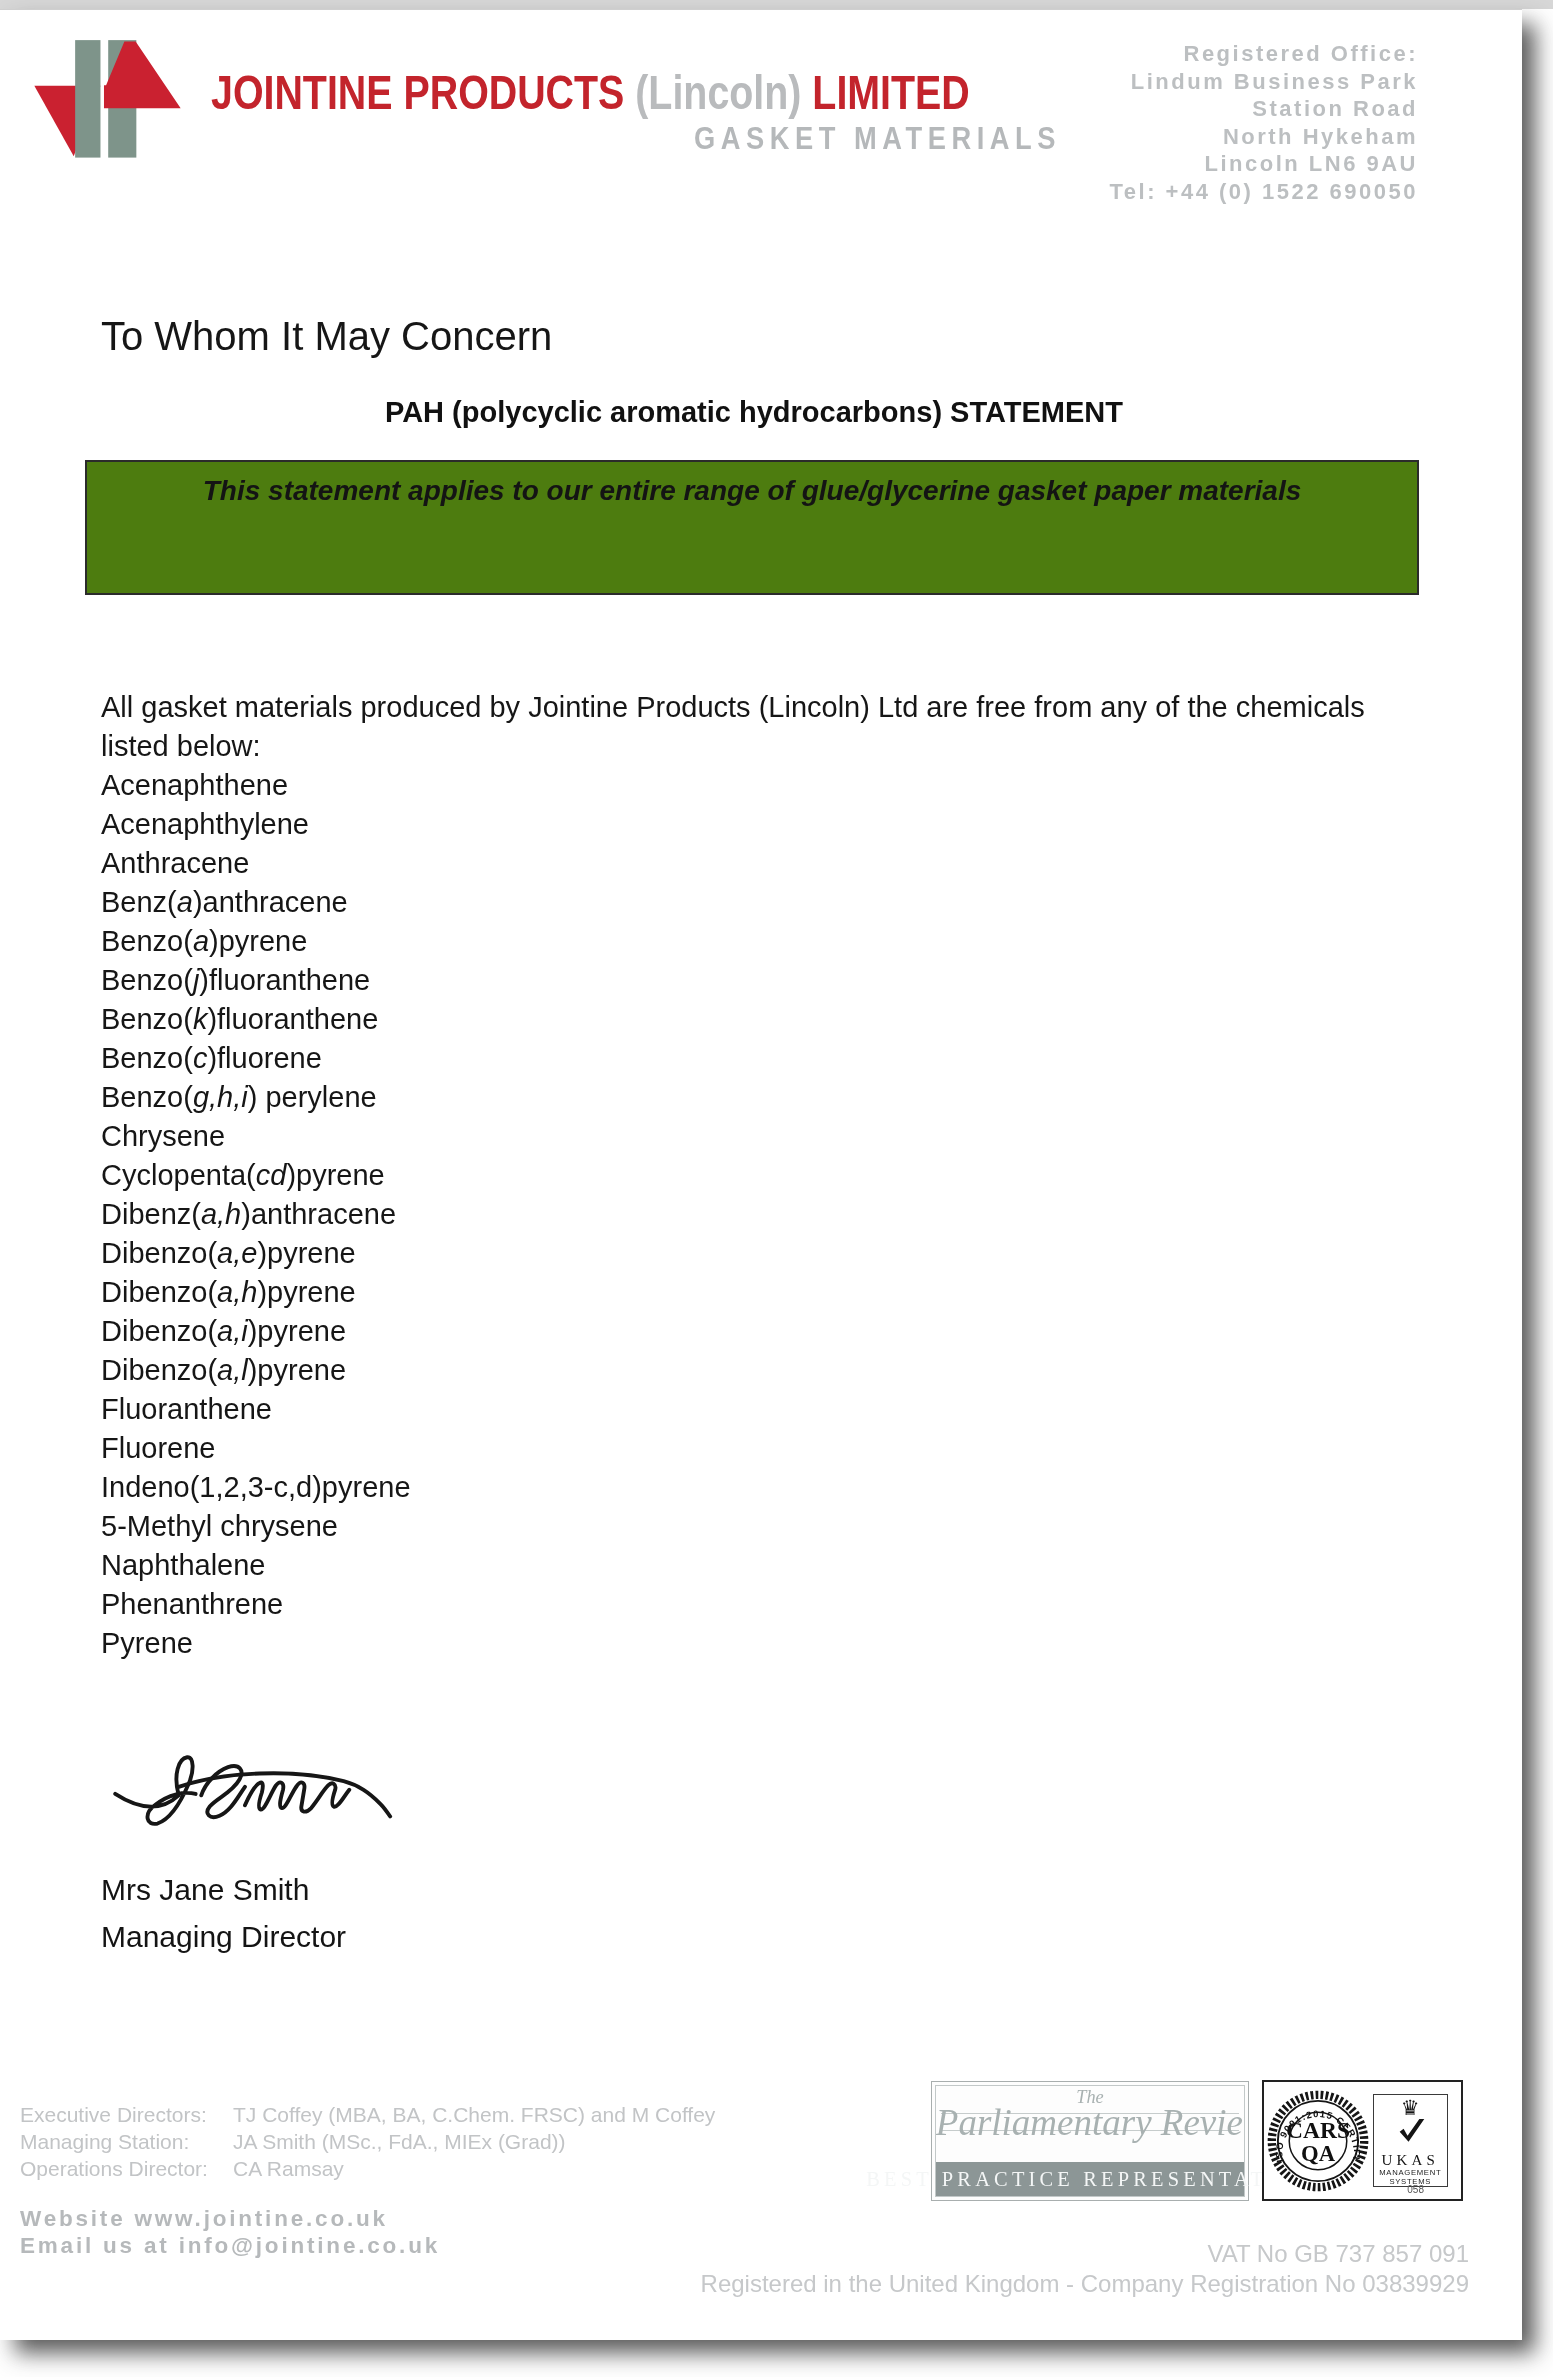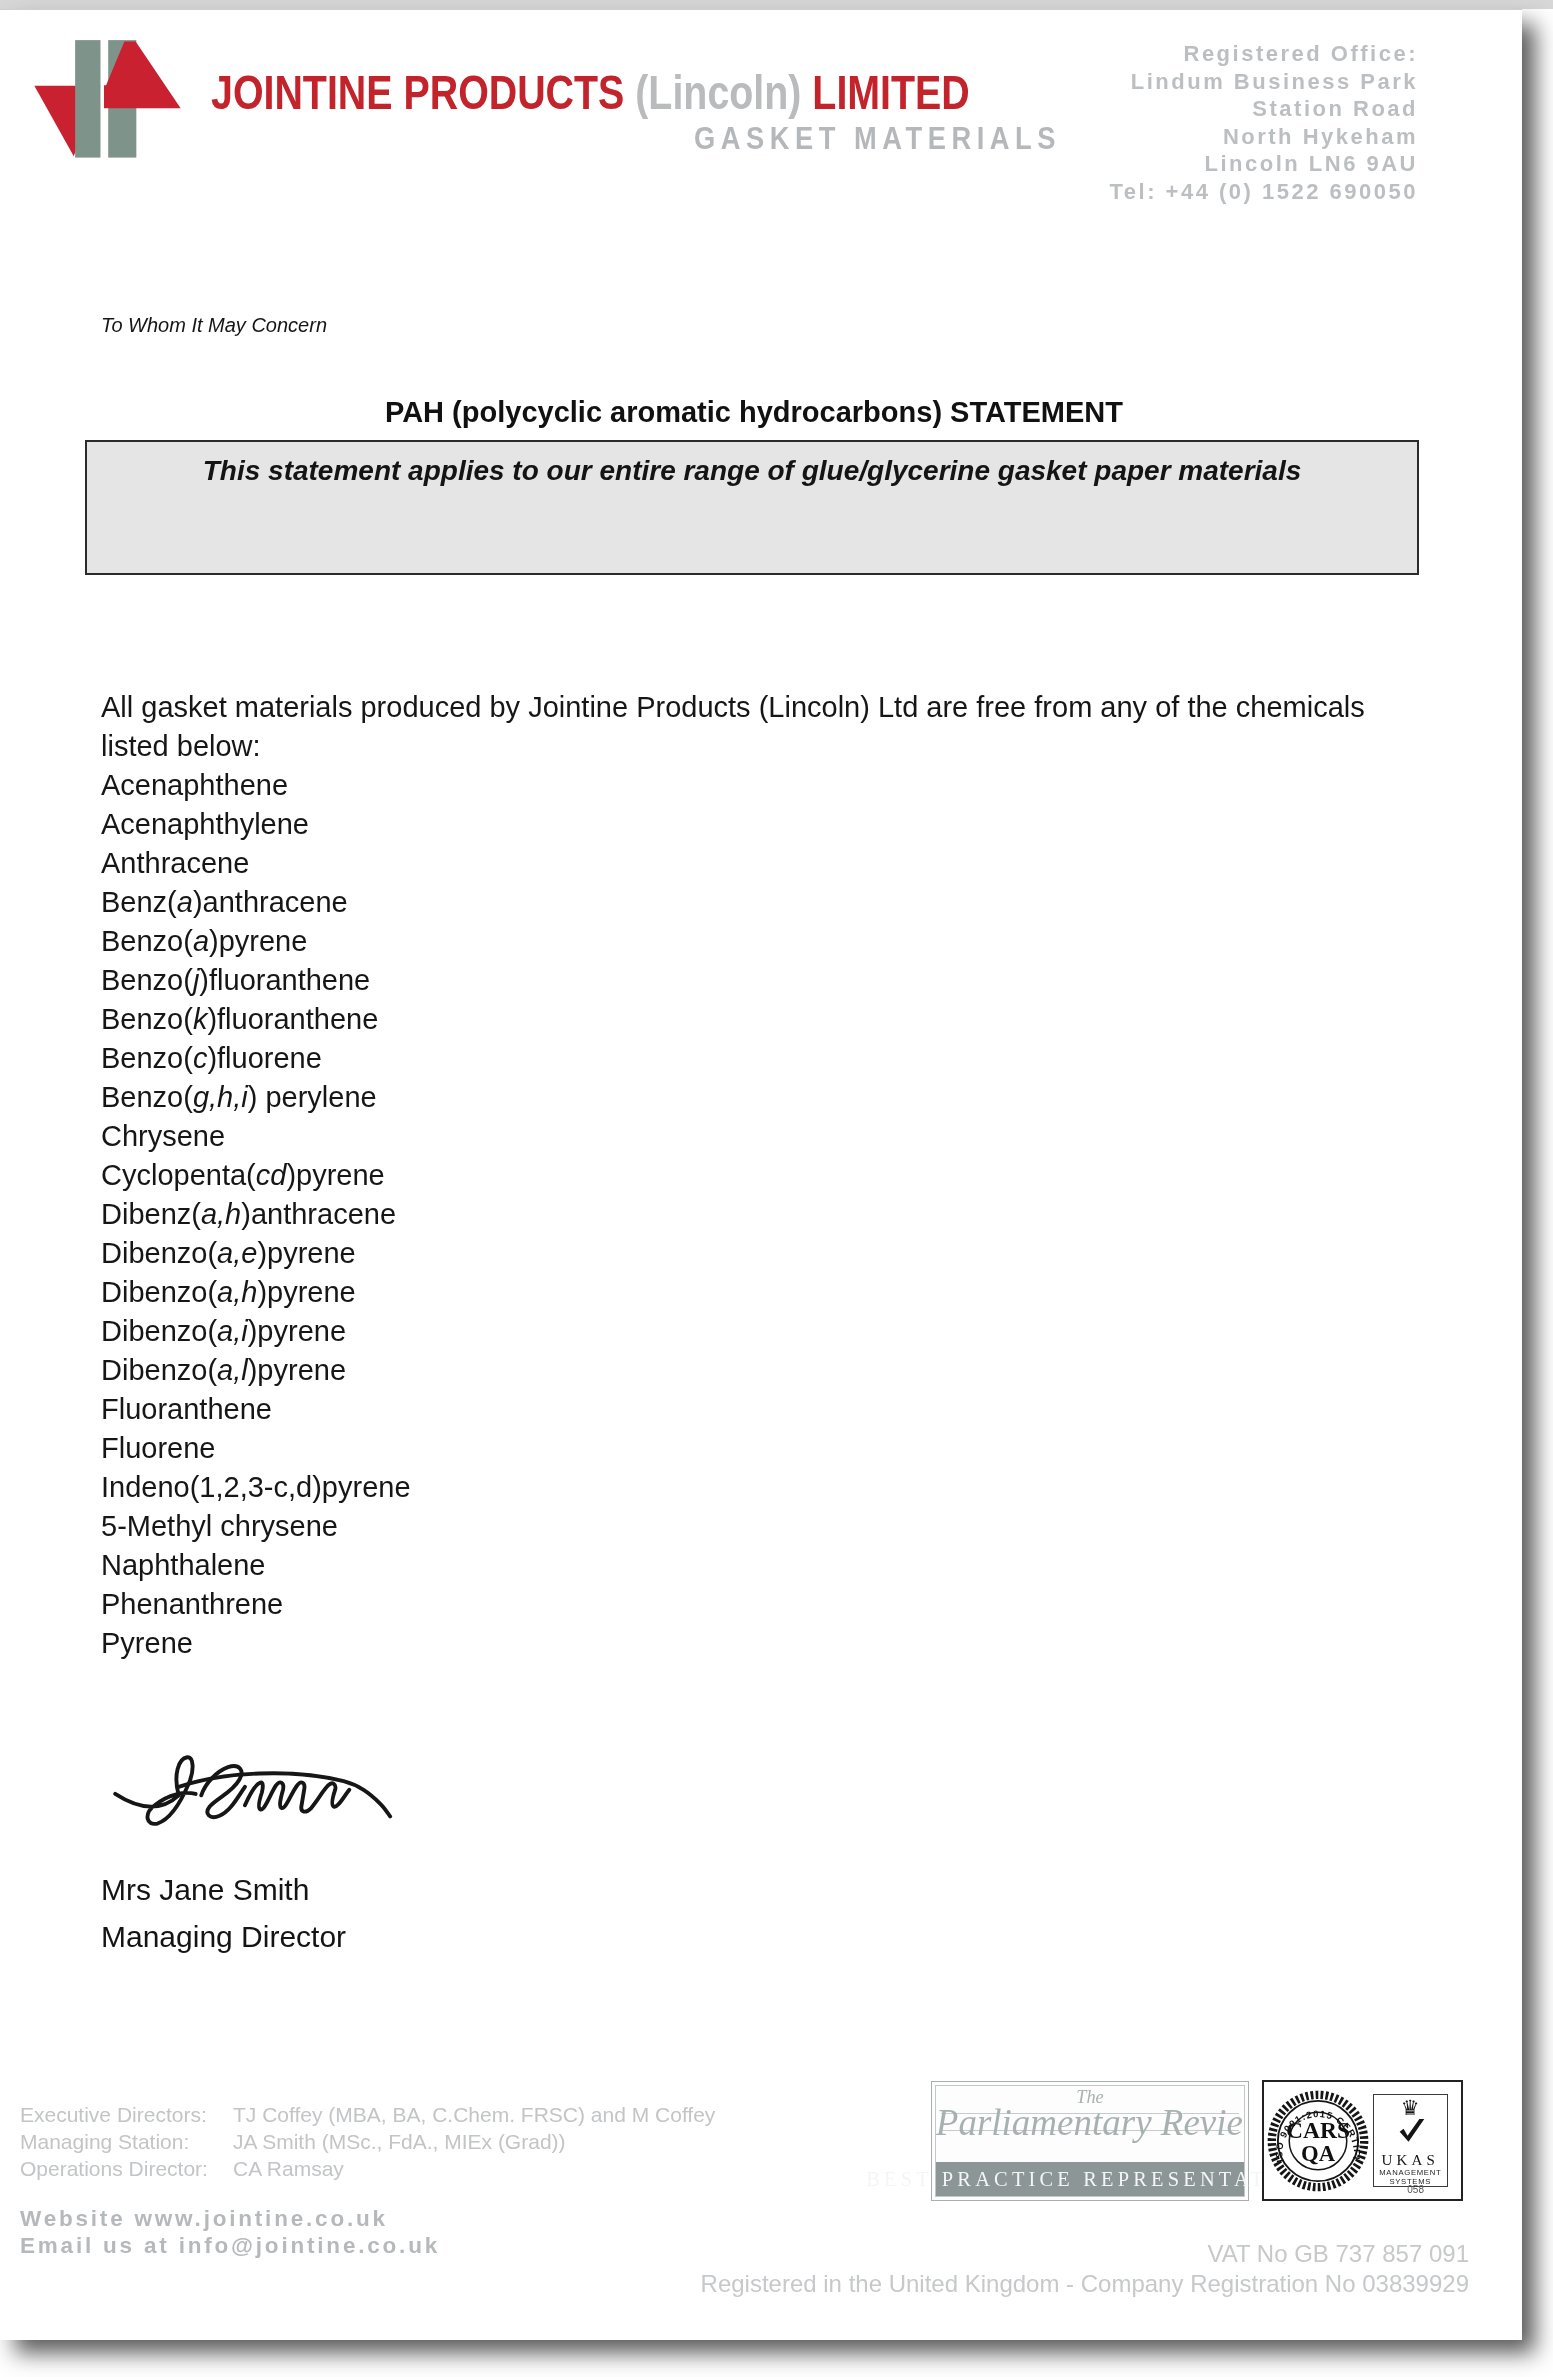--- a/index.html
+++ b/index.html
@@ -23,28 +23,28 @@
   .wm-gray{color:#b9bbbd;}
   .tagline{
     position:absolute;left:694px;top:111px;font-size:31px;font-weight:bold;color:#b5b8ba;
     letter-spacing:6.3px;white-space:nowrap;transform:scaleX(0.88);transform-origin:left top;
   }
   .address{
     position:absolute;right:104px;top:30px;text-align:right;font-weight:bold;
     font-size:22px;line-height:27.5px;letter-spacing:2.5px;color:#bcbfc1;white-space:nowrap;
   }
   
-  .salutation{position:absolute;left:101px;top:304px;font-size:20px;color:#161616;font-style:italic;}
+  .salutation{position:absolute;left:101px;top:304px;font-size:40px;color:#161616;}
   .letter-title{
     position:absolute;left:85px;top:386px;width:1338px;text-align:center;
     font-size:29px;font-weight:bold;color:#111;
   }
   .statement-box{
-    position:absolute;left:85px;top:430px;width:1330px;height:131px;
-    border:2.1px solid #2b2b2b;background:#e5e5e5;
+    position:absolute;left:85px;top:450px;width:1330px;height:131px;
+    border:2.1px solid #2b2b2b;background:#4d7c0f;
   }
   .statement-line{
     position:absolute;left:0;width:100%;text-align:center;
     font-size:28px;font-weight:bold;font-style:italic;color:#141414;
   }
   .statement-line.l1{top:12.7px;}
   .statement-line.l2{top:76px;}
   .statement-line sup{font-size:55%;}
   .body-block{
     position:absolute;left:101px;top:678px;width:1324px;

